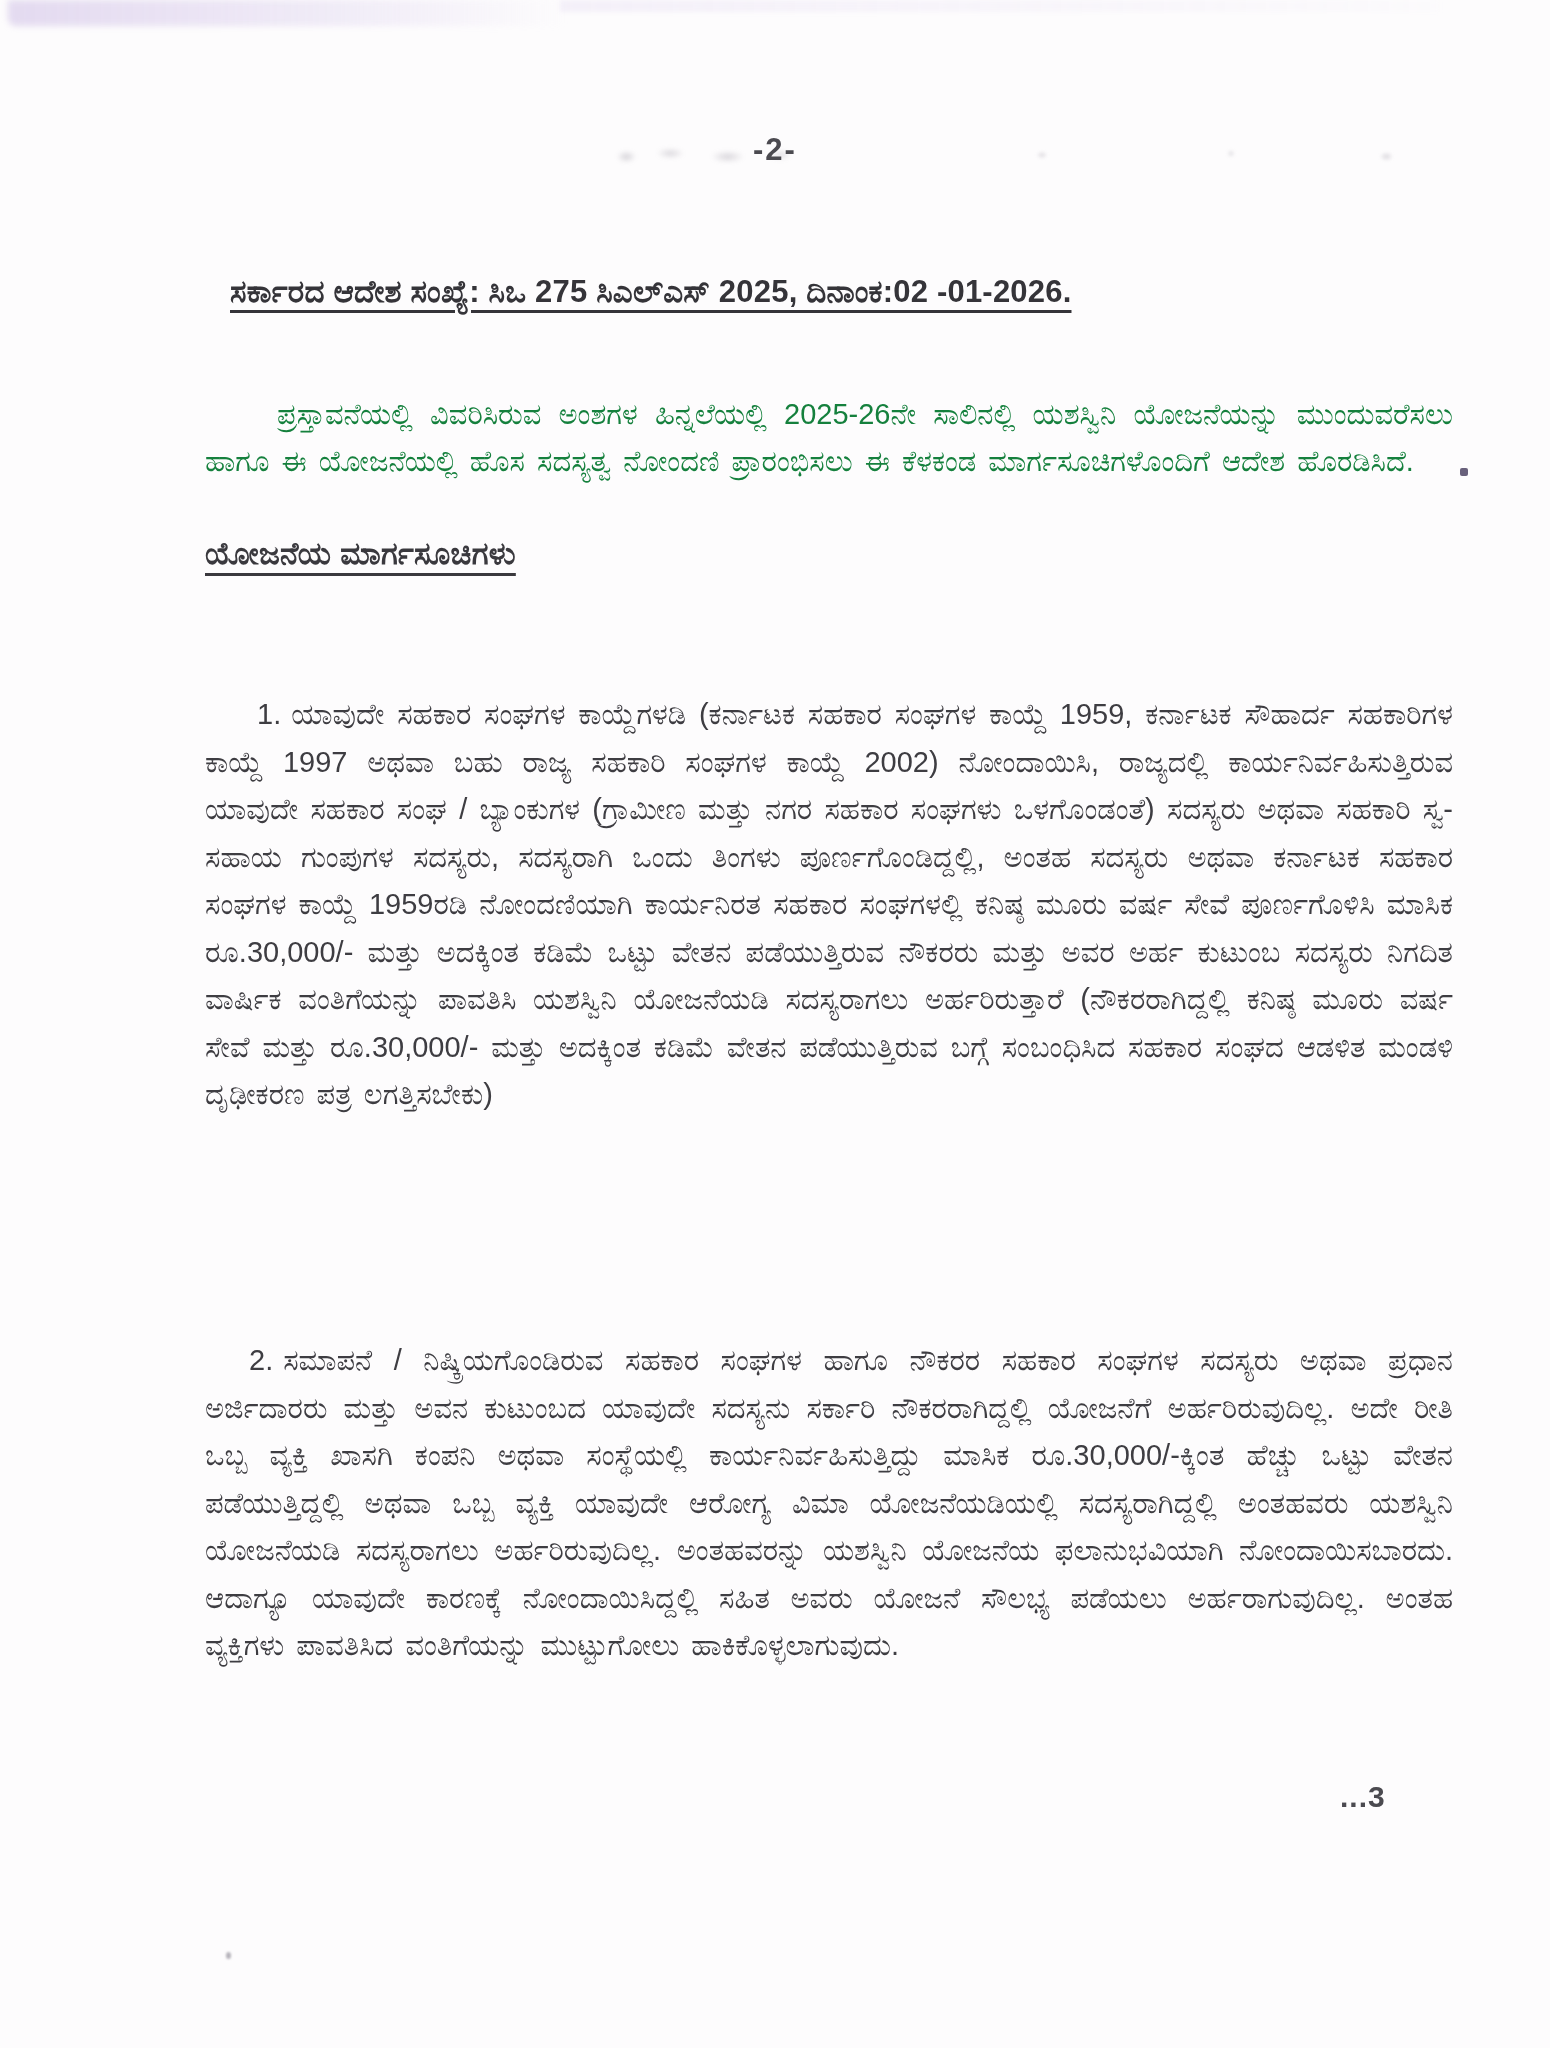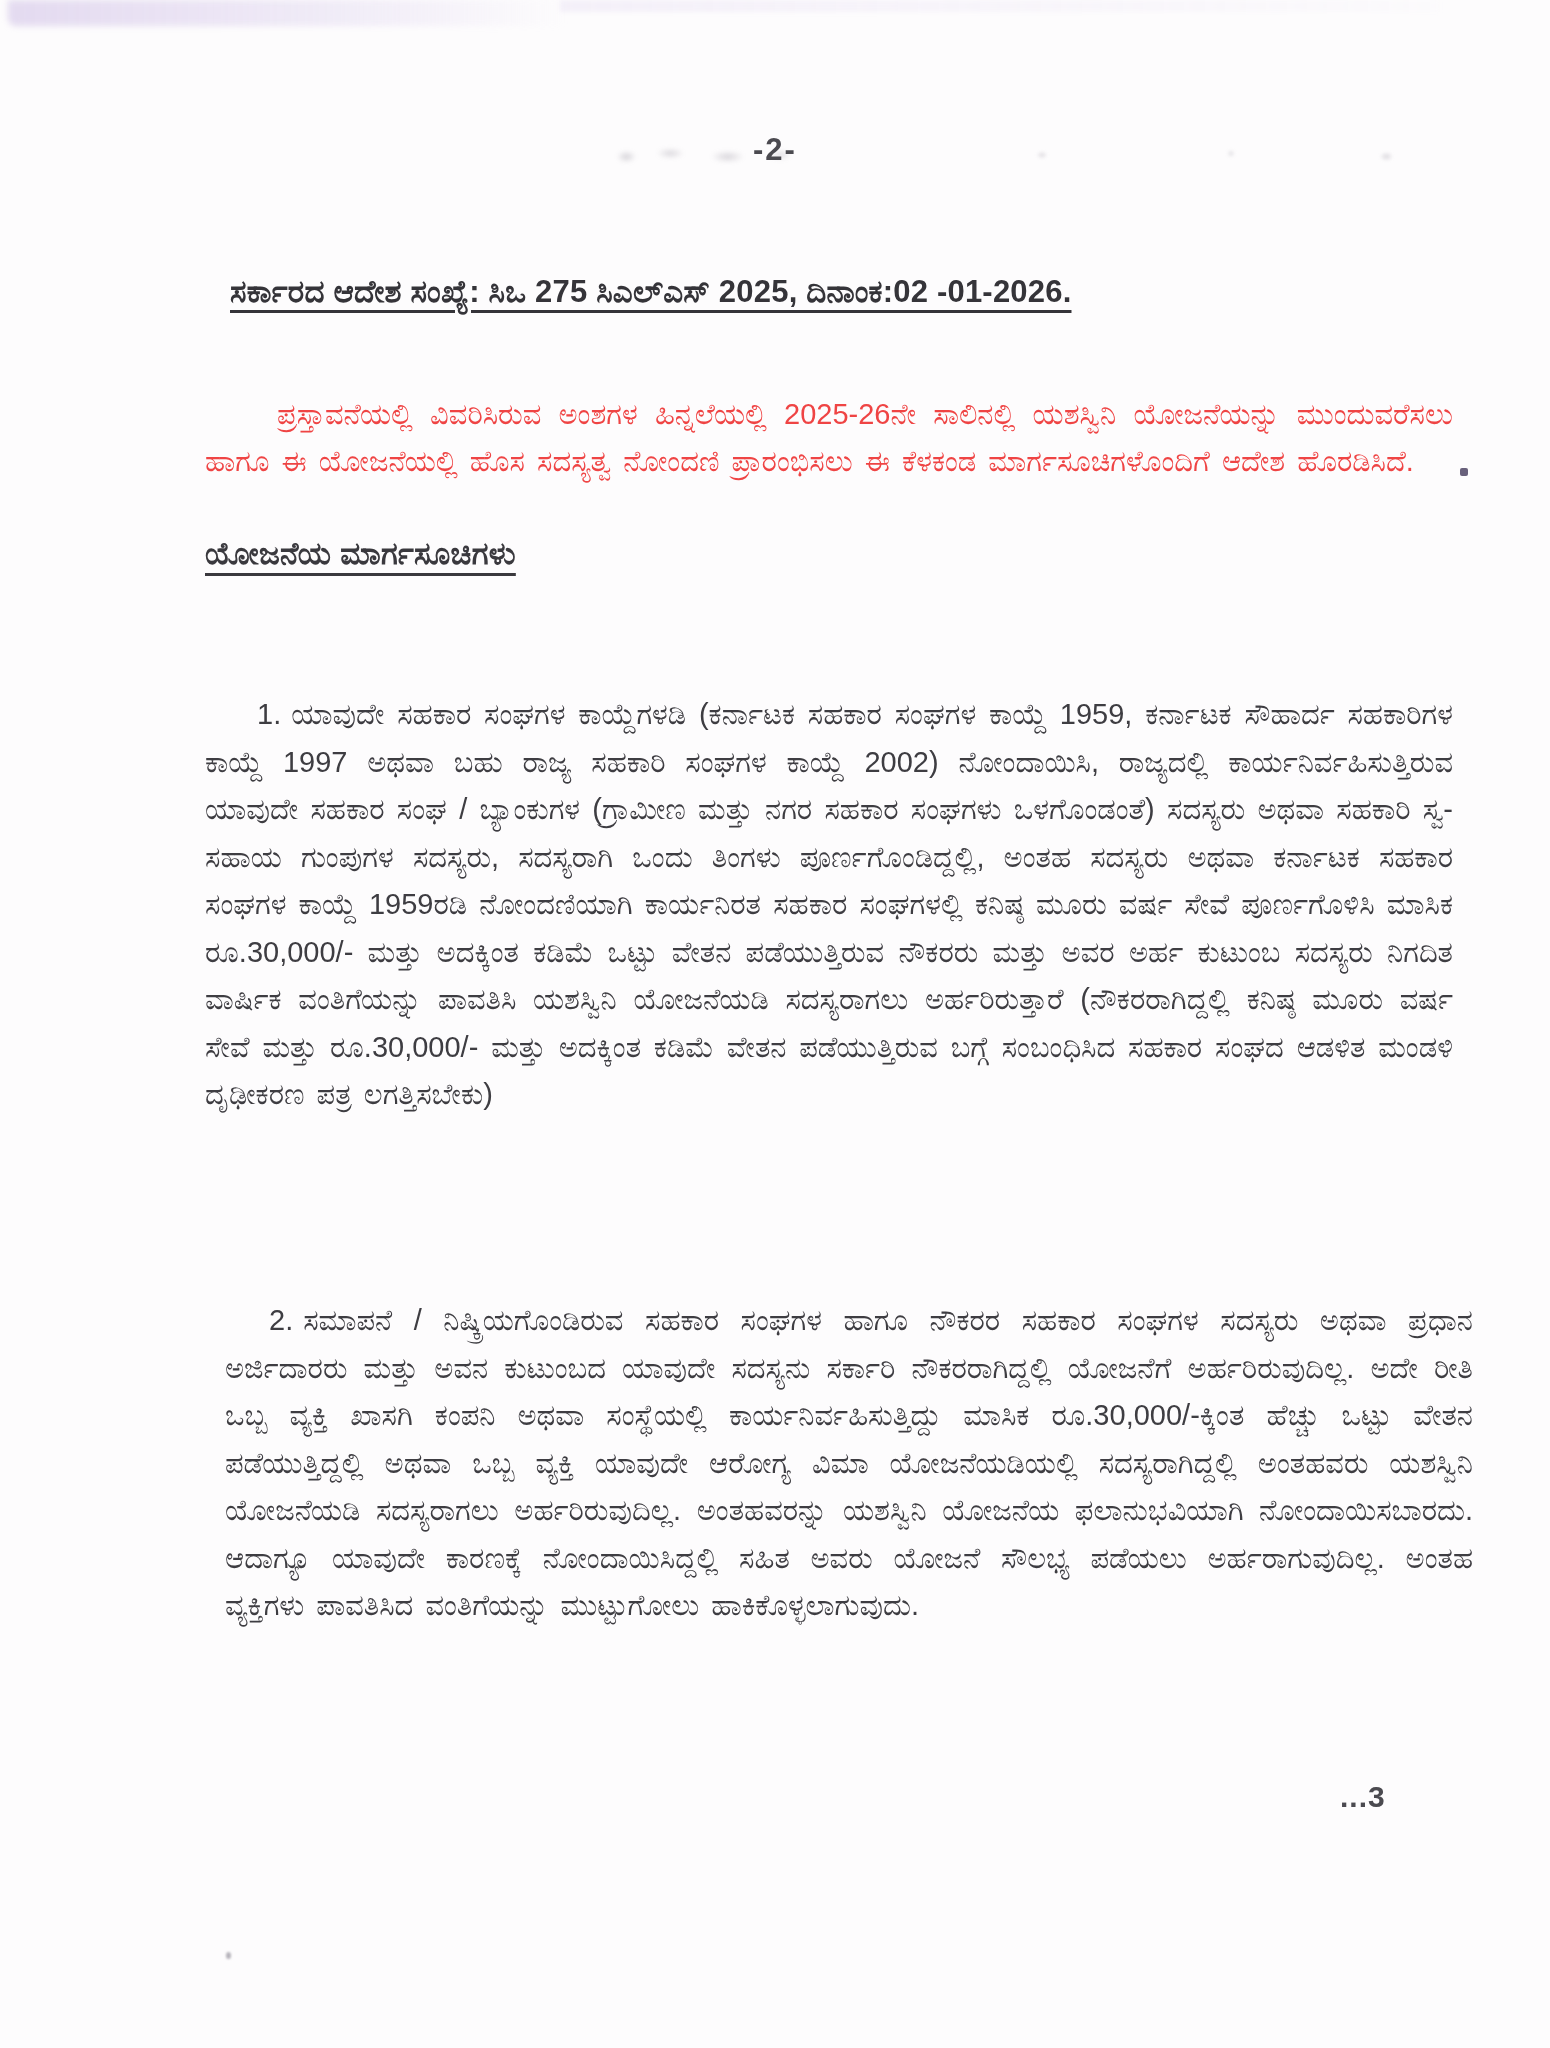--- a/index.html
+++ b/index.html
@@ -101,21 +101,21 @@
     letter-spacing: 0.2px;
   }
   .intro-paragraph {
     position: absolute;
     left: 205px; top: 362px;
     width: 1248px;
     font-size: 29px;
     line-height: 47px;
     text-align: justify;
     text-indent: 72px;
-    color: #ef4444;
+    color: #15803d;
     word-spacing: 4px;
   }
   .section-heading {
     position: absolute;
     left: 205px; top: 536px;
     font-size: 31px;
     font-weight: bold;
     color: #3a393e;
     text-decoration: underline;
     text-decoration-thickness: 2.5px;
@@ -127,21 +127,21 @@
     position: absolute;
     left: 205px;
     width: 1248px;
     font-size: 29px;
     line-height: 47.5px;
     text-align: justify;
     color: #3e3d42;
     word-spacing: 4px;
   }
   .guideline-1 { top: 662px; text-indent: 52px; }
-  .guideline-2 { top: 1268px; text-indent: 44px; margin-left: 20px; }
+  .guideline-2 { top: 1308px; text-indent: 44px; }
   .item-number { padding-right: 10px; }
   .continuation-marker {
     position: absolute;
     left: 1340px; top: 1780px;
     font-size: 30px;
     font-weight: bold;
     color: #4b4a50;
     letter-spacing: 1px;
   }
 </style>

